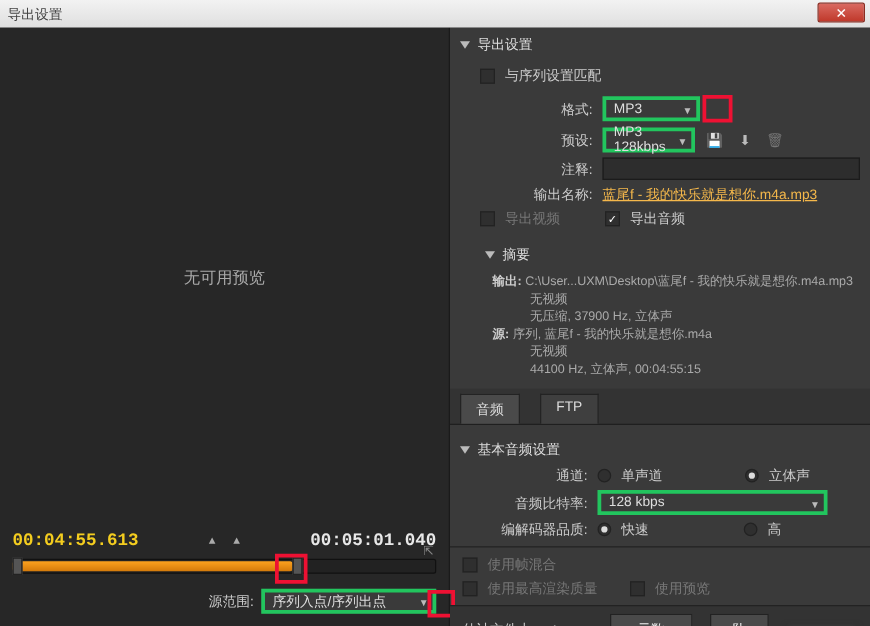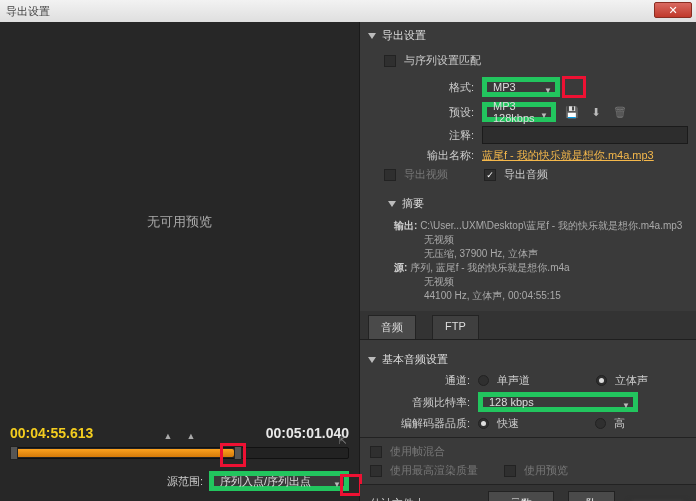--- a/index.html
+++ b/index.html
@@ -3,33 +3,33 @@
 <meta charset="utf-8">
 <style>
 * { box-sizing: border-box; margin: 0; padding: 0; }
 body { font-family: "Microsoft YaHei", Arial, sans-serif; font-size: 11px; background: #2a2a2a; color: #ccc; width: 696px; height: 501px; overflow: hidden; position: relative; }
 .titlebar { height: 22px; background: linear-gradient(#f2f2f2,#dfdfdf); display: flex; align-items: center; padding: 0 6px; position: relative; color: #444; }
 .titlebar .title { font-size: 11px; }
 .titlebar .close { position: absolute; right: 4px; top: 2px; width: 38px; height: 16px; background: linear-gradient(#d96a61,#c0392b); border: 1px solid #8a2d22; border-radius: 2px; display: flex; align-items: center; justify-content: center; color: #fff; font-size: 11px; }
 .main { display: flex; height: calc(100% - 22px); }
 .left { width: 360px; background: #272727; display: flex; flex-direction: column; border-right: 1px solid #1a1a1a; }
 .preview { flex: 1; display: flex; align-items: center; justify-content: center; color: #aaa; font-size: 13px; }
-.timebar { padding: 4px 10px; display: flex; justify-content: space-between; align-items: flex-end; }
+.timebar { padding: 4px 10px; display: flex; justify-content: space-between; align-items: center; font-family: Liberation Mono, monospace; }
 .tc-in { color: #f4cd1f; font-weight: bold; font-size: 14px; }
 .tc-out { color: #e8e8e8; font-weight: bold; font-size: 14px; }
 .marks { display: flex; gap: 14px; color: #aaa; font-size: 9px; }
 .slider { position: relative; height: 16px; margin: 2px 10px 0; }
 .track-outer { height: 12px; background: #222; border: 1px solid #111; border-radius: 2px; }
 .track-fill { position: absolute; left: 0; top: 2px; height: 8px; background: linear-gradient(#fca21f,#d47a0a); border-radius: 2px; }
 .handle { position: absolute; width: 8px; height: 14px; top: -1px; background: #555; border: 1px solid #222; }
 .redbox { position: absolute; top: -4px; width: 26px; height: 24px; border: 3px solid #e13; }
 .tiny-ico { position: absolute; right: 2px; top: -12px; color: #888; font-size: 10px; }
 .sourcebar { display: flex; align-items: center; gap: 6px; padding: 8px 10px 10px; justify-content: flex-end; }
 .label { color: #ccc; }
-.select { background: #3a3a3a; border: 5px solid #22c55e; color: #ddd; height: 20px; display: flex; align-items: center; padding: 0 6px; position: relative; }
+.select { background: #3a3a3a; border: 3px solid #22c55e; color: #ddd; height: 20px; display: flex; align-items: center; padding: 0 6px; position: relative; }
 .select .arrow { position: absolute; right: 3px; top: 4px; font-size: 8px; color: #bbb; }
 .right { flex: 1; background: #3a3a3a; display: flex; flex-direction: column; overflow: hidden; }
 .section-hdr { display: flex; align-items: center; gap: 6px; padding: 6px 8px; color: #ddd; }
 .tri { display: inline-block; width: 0; height: 0; border-left: 4px solid transparent; border-right: 4px solid transparent; border-top: 6px solid #bbb; }
 .row { display: flex; align-items: center; gap: 8px; padding: 2px 0; }
 .row .rlabel { width: 90px; text-align: right; color: #ccc; }
 .checkbox { width: 12px; height: 12px; border: 1px solid #222; background: #2f2f2f; display: inline-flex; align-items: center; justify-content: center; font-size: 9px; color: #fff; }
 .link { color: #f5b84b; text-decoration: underline; cursor: pointer; }
 .redframe { border: 3px solid #e13; }
 .ico-btn { width: 16px; height: 16px; display: inline-flex; align-items: center; justify-content: center; color: #bbb; font-size: 11px; }
@@ -158,21 +158,21 @@
       <div class="row" style="padding-left:12px">
         <span class="rlabel">通道:</span>
         <span class="radio"></span>
         <span>单声道</span>
         <span style="width:50px"></span>
         <span class="radio on"></span>
         <span>立体声</span>
       </div>
       <div class="row" style="padding-left:12px">
         <span class="rlabel">音频比特率:</span>
-        <div class="select" style="width:160px">
+        <div class="select" style="width:184px">
           <span>128 kbps</span>
           <span class="arrow">▼</span>
         </div>
       </div>
       <div class="row" style="padding-left:12px">
         <span class="rlabel">编解码器品质:</span>
         <span class="radio on"></span>
         <span>快速</span>
         <span style="width:60px"></span>
         <span class="radio"></span>

